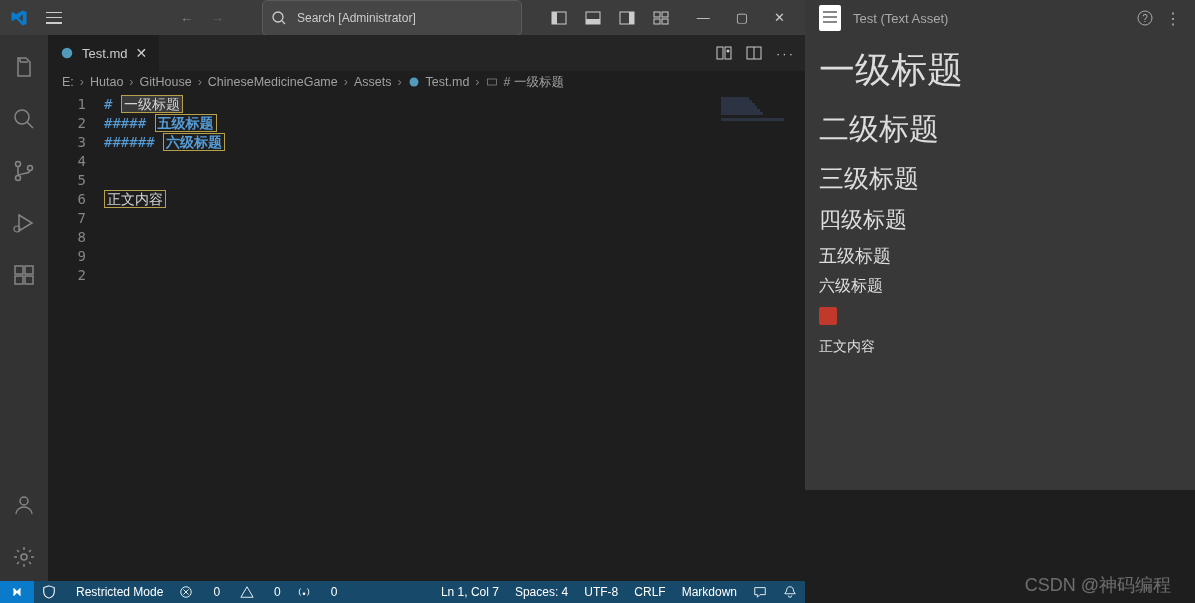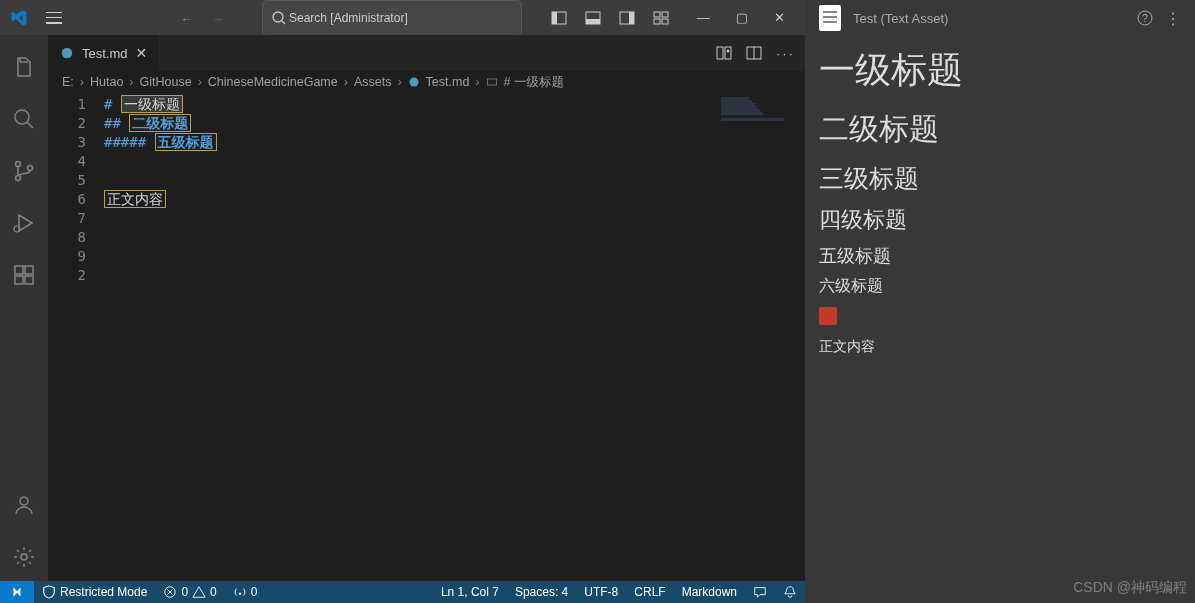--- a/index.html
+++ b/index.html
@@ -3,21 +3,21 @@
 <meta charset="utf-8">
 <style>
 * { margin: 0; padding: 0; box-sizing: border-box; }
 body { font-family: "Segoe UI", -apple-system, sans-serif; font-size: 13px; color: #cccccc; background: #1e1e1e; overflow: hidden; width: 1195px; height: 603px; display: flex; }
 .vscode { width: 805px; height: 603px; display: flex; flex-direction: column; background: #1e1e1e; }
 .titlebar { height: 35px; background: #3c3c3c; display: flex; align-items: center; padding: 0 8px; gap: 8px; }
 .titlebar .logo { width: 18px; height: 18px; margin-left: 2px; }
 .menu-icon { width: 16px; height: 16px; display: flex; flex-direction: column; justify-content: space-between; padding: 2px 0; margin-left: 10px; cursor: pointer; }
 .menu-icon span { height: 1.5px; background: #cccccc; }
 .nav-arrows { display: flex; gap: 18px; margin-left: 110px; color: #888; }
-.search-box { flex: 0 0 260px; height: 36px; background: #464646; border: 1px solid #5a5a5a; border-radius: 5px; display: flex; align-items: center; gap: 2px; padding: 0 8px; margin-left: 30px; color: #ccc; font-size: 12px; }
+.search-box { flex: 0 0 260px; height: 36px; background: #464646; border: 1px solid #5a5a5a; border-radius: 5px; display: flex; align-items: center; gap: 10px; padding: 0 8px; margin-left: 30px; color: #ccc; font-size: 12px; }
 .titlebar-spacer { flex: 1; }
 .layout-icons { display: flex; gap: 18px; color: #ccc; margin-right: 10px; }
 .win-controls { display: flex; gap: 26px; margin-left: 10px; margin-right: 12px; color: #ccc; }
 .main-area { flex: 1; display: flex; min-height: 0; }
 .activitybar { width: 48px; background: #333333; display: flex; flex-direction: column; align-items: center; padding-top: 8px; gap: 4px; }
 .activitybar .ab-item { width: 48px; height: 48px; display: flex; align-items: center; justify-content: center; color: #858585; cursor: pointer; }
 .activitybar .ab-spacer { flex: 1; }
 .editor-region { flex: 1; display: flex; flex-direction: column; background: #1e1e1e; min-width: 0; }
 .tabbar { height: 36px; background: #252526; display: flex; align-items: stretch; }
 .tab { background: #1e1e1e; padding: 0 12px; display: flex; align-items: center; gap: 8px; font-size: 13px; border-right: 1px solid #252526; }
@@ -36,39 +36,39 @@
 .md-head1 { background: #3a3a3a; color: #d4d4d4; }
 .md-head-blue { color: #569cd6; font-weight: bold; }
 .md-link-box { border: 1px solid #b5a14a; padding: 0 1px; color: #ce9178; }
 .md-link-path { text-decoration: underline; color: #d4d4d4; }
 .md-link-url { text-decoration: underline; color: #d4d4d4; }
 .md-body-box { border: 1px solid #b5a14a; padding: 0 2px; color: #d4d4d4; }
 .minimap { position: absolute; right: 14px; top: 4px; width: 70px; height: 30px; opacity: 0.5; }
 .minimap-line { height: 2.5px; margin-bottom: 0.5px; background: #3a4a6a; }
 .statusbar { height: 22px; background: #17496b; display: flex; align-items: center; font-size: 12px; color: #fff; }
 .sb-remote { width: 34px; height: 22px; background: #0a7aca; display: flex; align-items: center; justify-content: center; }
-.sb-item { padding: 0 8px; display: flex; gap: 4px; }
+.sb-item { padding: 0 8px; display: flex; gap: 20px; }
 .sb-spacer { flex: 1; }
-.preview-pane { flex: 1; height: 603px; background: #383838; display: flex; flex-direction: column; }
+.preview-pane { flex: 1; height: 490px; background: #383838; display: flex; flex-direction: column; }
 .preview-header { height: 36px; display: flex; align-items: center; gap: 12px; padding: 0 14px; color: #aaa; font-size: 13px; }
 .doc-icon { width: 22px; height: 26px; background: #fff; border-radius: 2px; position: relative; }
 .doc-icon::before, .doc-icon::after { content: ""; position: absolute; left: 4px; right: 4px; height: 2px; background: #888; }
 .doc-icon::before { top: 6px; }
 .doc-icon::after { top: 11px; box-shadow: 0 5px 0 #888; }
 .preview-header .phspacer { flex: 1; }
 .preview-body { padding: 10px 14px 0 14px; color: #ddd; }
 .preview-body .h1 { font-size: 36px; font-weight: normal; margin-bottom: 14px; }
 .preview-body .h2 { font-size: 30px; font-weight: normal; margin-bottom: 12px; }
 .preview-body .h3 { font-size: 25px; font-weight: normal; margin-bottom: 10px; }
 .preview-body .h4 { font-size: 22px; font-weight: normal; margin-bottom: 9px; }
 .preview-body .h5 { font-size: 18px; font-weight: normal; margin-bottom: 8px; }
 .preview-body .h6 { font-size: 16px; font-weight: normal; margin-bottom: 10px; }
 .preview-body .img-ph { width: 18px; height: 18px; background: #c0392b; border-radius: 2px; margin-bottom: 10px; display: inline-block; }
 .preview-body .ptext { font-size: 14px; }
-.watermark { position: fixed; right: 8px; bottom: 6px; color: rgba(255,255,255,0.35); font-size: 14px; pointer-events: none; }
+.watermark { position: fixed; right: 24px; bottom: 6px; color: rgba(255,255,255,0.35); font-size: 18px; pointer-events: none; }
 svg { display: block; }
 .icon { width: 16px; height: 16px; }
 .icon-lg { width: 24px; height: 24px; }
 </style>
 </head>
 <body>
 
 <div class="vscode">
 
   <div class="titlebar">
@@ -222,22 +222,22 @@
           <div>4</div>
           <div>5</div>
           <div>6</div>
           <div>7</div>
           <div>8</div>
           <div>9</div>
           <div>2</div>
         </div>
         <div class="code-lines">
           <div class="line"><span class="md-hash">#</span> <span class="md-head-box md-head1">一级标题</span></div>
-          <div class="line"><span class="md-hash">##</span> <span class="md-head-box md-head-blue">二级标题</span></div>
           <div class="line"><span class="md-hash">#####</span> <span class="md-head-box md-head-blue">五级标题</span></div>
+          <div class="line"><span class="md-hash">######</span> <span class="md-head-box md-head-blue">六级标题</span></div>
           <div class="line"></div>
           <div class="line"></div>
           <div class="line"><span class="md-body-box">正文内容</span></div>
         </div>
         <div class="minimap">
           <div class="minimap-line" style="width:40%"></div>
           <div class="minimap-line" style="width:44%"></div>
           <div class="minimap-line" style="width:48%"></div>
           <div class="minimap-line" style="width:52%"></div>
           <div class="minimap-line" style="width:56%"></div>

